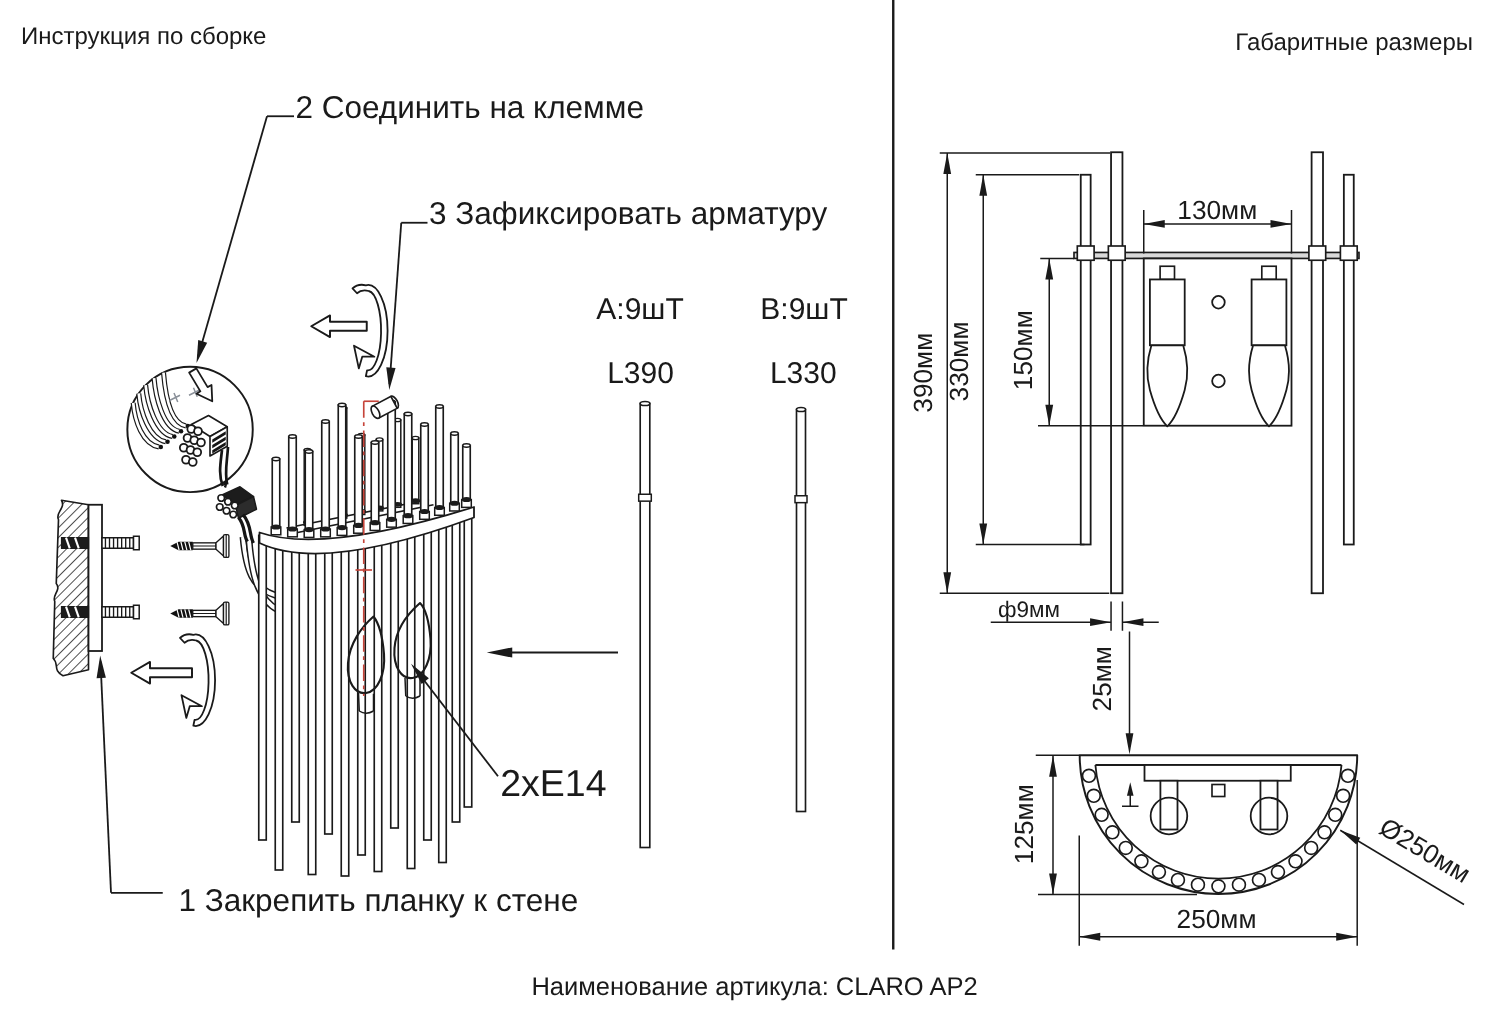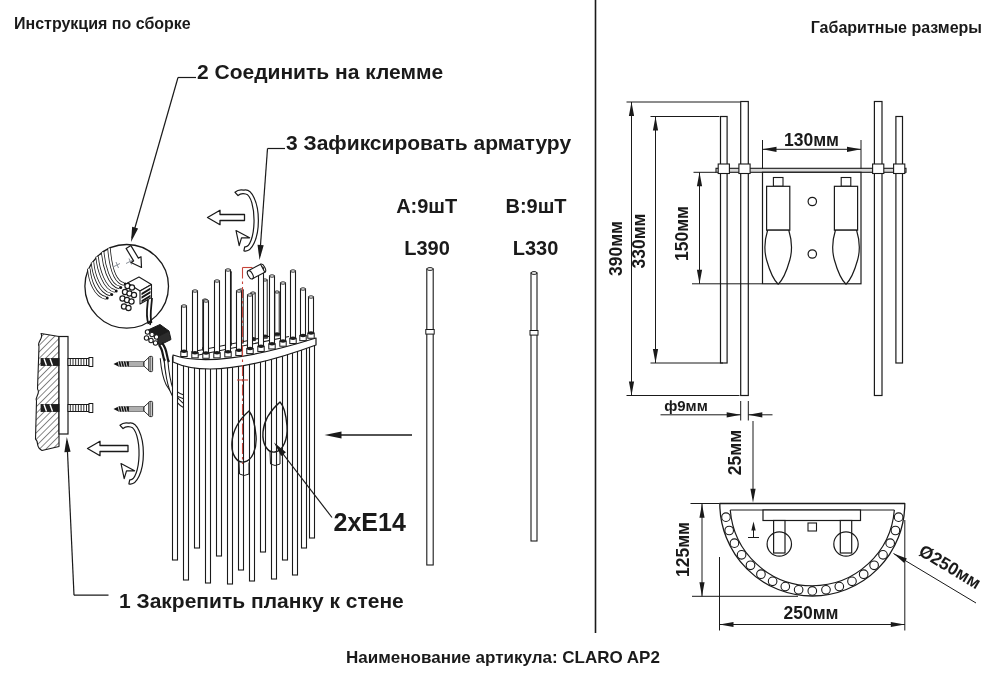--- a/index.html
+++ b/index.html
@@ -1,16 +1,16 @@
 <!DOCTYPE html>
 <html><head>
 <meta charset="utf-8">
 <style>
   html, body { margin: 0; padding: 0; background: #ffffff; }
-  .page { position: relative; width: 1000px; height: 690px; background: #ffffff; overflow: hidden; font-weight: bold; }
+  .page { position: relative; width: 1000px; height: 690px; background: #ffffff; overflow: hidden; }
   svg { display: block; }
   text { fill: #1a1a1a; font-family: "Liberation Sans", sans-serif; }
   .t15 { font-size: 15px; }
   .t16 { font-size: 16px; }
   .t17 { font-size: 17.5px; }
   .t17f { font-size: 17px; }
   .t19 { font-size: 20px; }
   .t20 { font-size: 21px; }
   .t21 { font-size: 25px; }
 </style>

